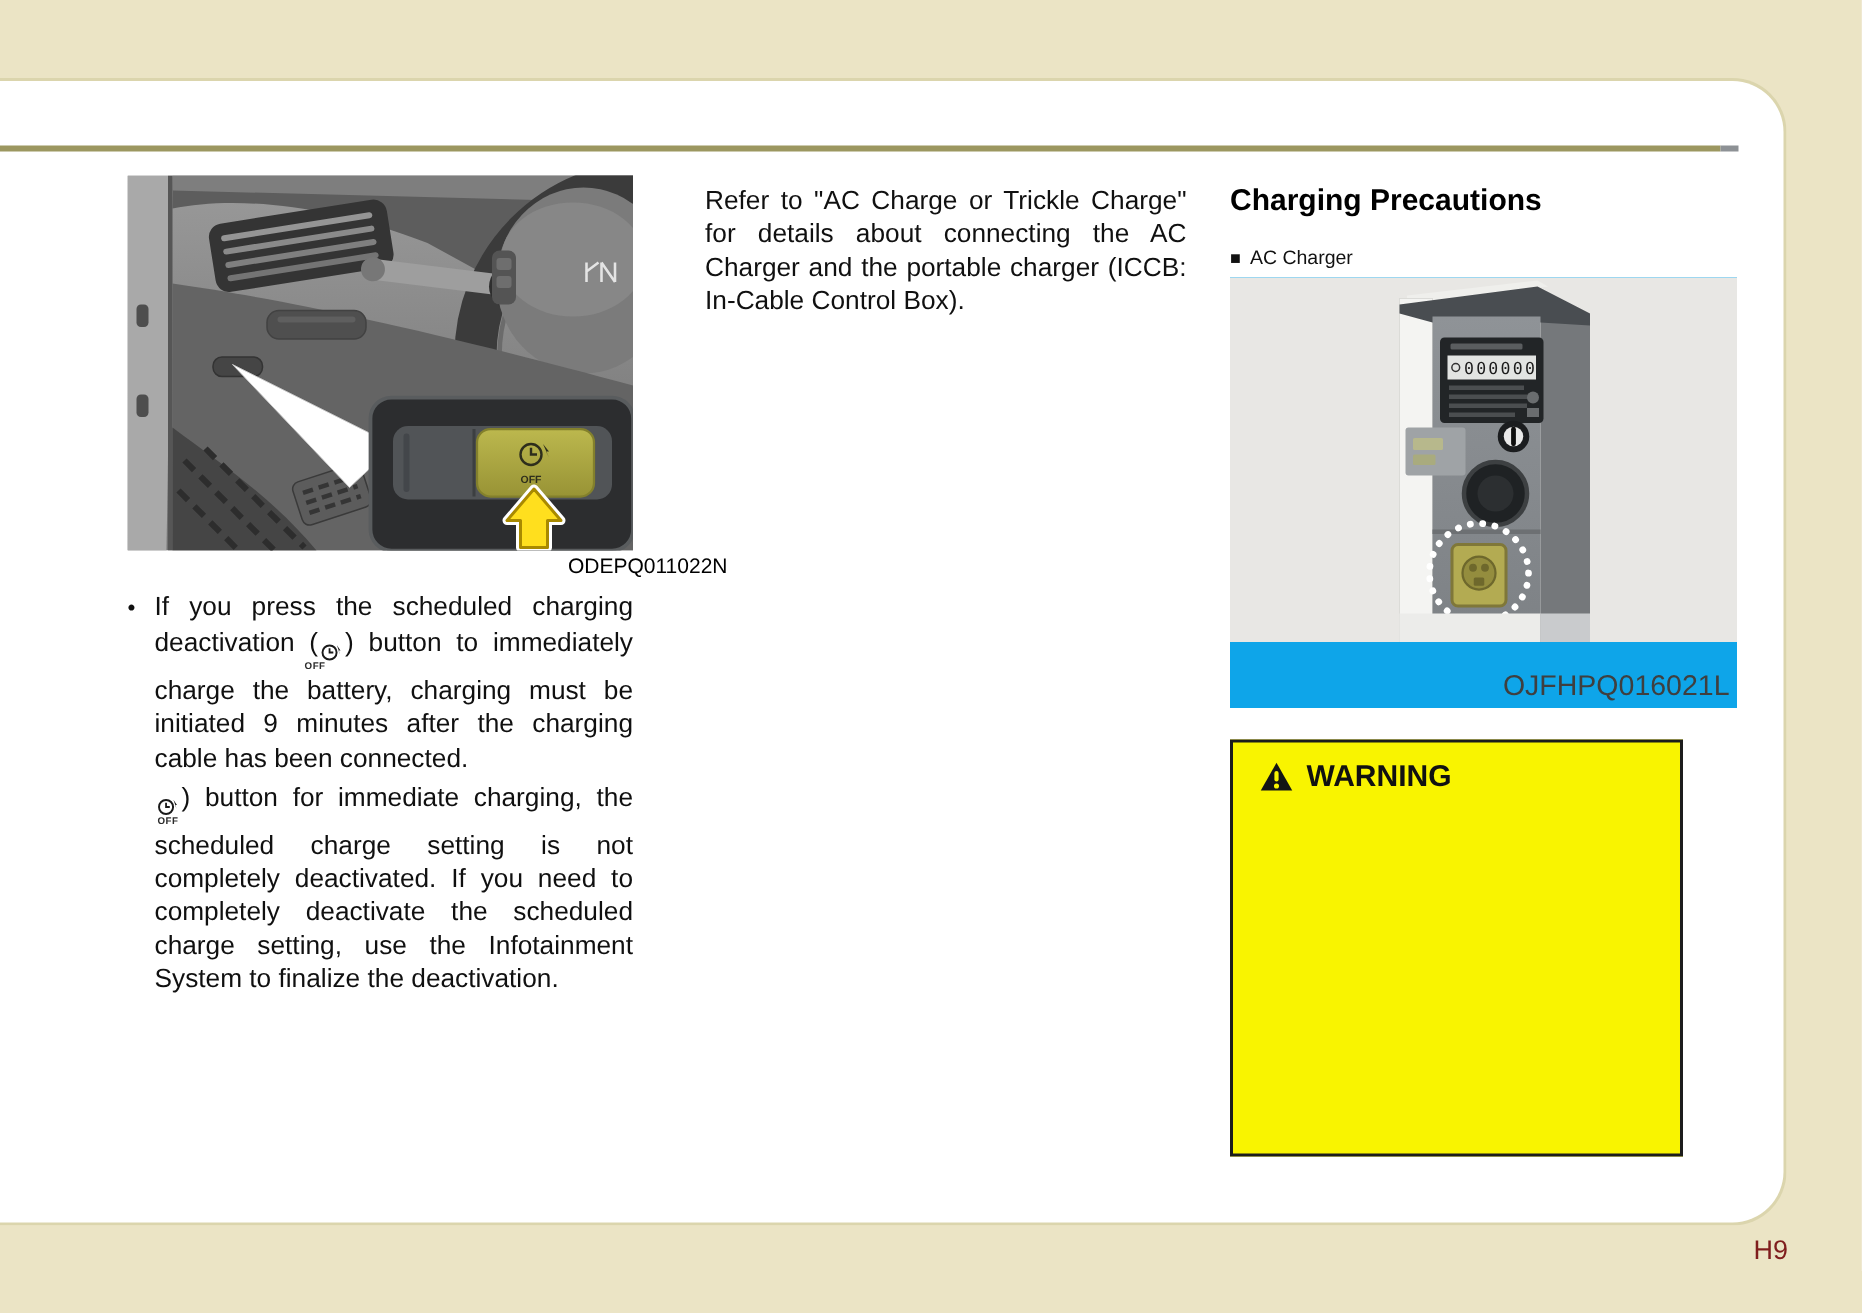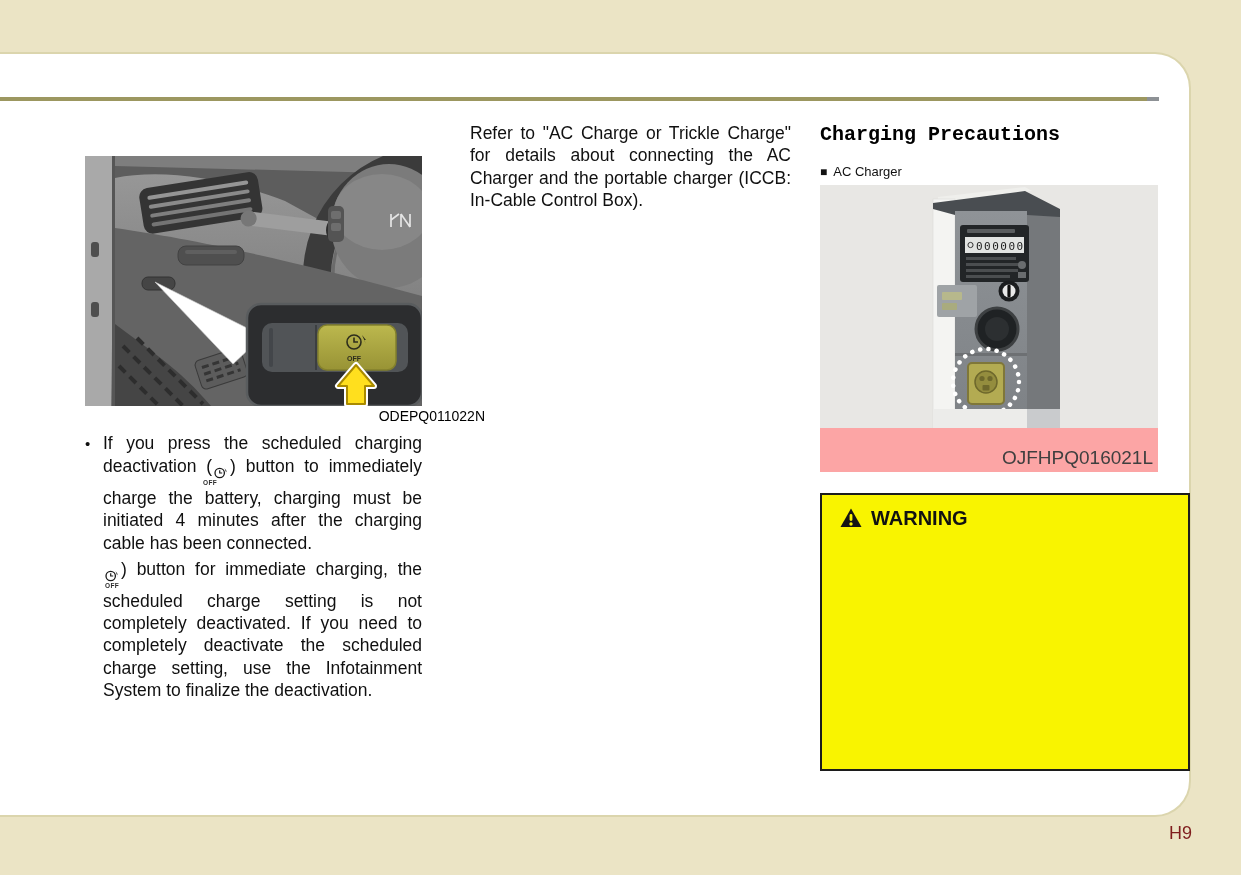--- a/index.html
+++ b/index.html
@@ -15,41 +15,41 @@
   .col1{left:85px;width:337px;}
   .col2{left:470px;width:321px;}
   .col3{left:820px;width:338px;}
 
   .body-text{font-size:17.5px;line-height:22.4px;text-align:justify;margin:0;color:#101010;}
   .hang{padding-left:18px;text-indent:-18px;}
   .bullet-char{display:inline-block;width:18px;text-indent:0;font-size:15px;}
   .indented{padding-left:18px;}
 
   
-  .dash-figure{margin:102px 0 0 0;width:401px;}
+  .dash-figure{margin:63px 0 0 0;width:401px;}
   .dash-photo{display:block;width:337px;height:250px;}
   .img-code{font-size:14px;text-align:right;line-height:20px;color:#000;padding-right:1px;}
 
   
   .sched-icon{display:inline-flex;flex-direction:column;align-items:center;vertical-align:-7px;
               line-height:1;margin:0 2px;}
   .sched-icon .off-label{font-size:6.5px;font-weight:bold;color:#2c2c2c;margin-top:1px;letter-spacing:.3px;}
 
   
   .col2 .body-text{margin-top:68px;}
 
   
-  .section-heading{font-size:20px;font-weight:bold;margin:69px 0 0 0;color:#000;letter-spacing:0;font-family:Liberation Mono, monospace;}
+  .section-heading{font-size:20px;font-weight:bold;margin:69px 0 0 0;color:#000;letter-spacing:0;}
   .sub-label{display:flex;align-items:center;gap:6px;margin-top:18px;font-size:13px;color:#111;}
   .sub-label .sq{font-size:12px;line-height:12px;}
-  .charger-figure{position:relative;margin-top:6px;width:338px;height:287px;background:#fca5a5;}
+  .charger-figure{position:relative;margin-top:6px;width:338px;height:287px;background:#0ea5e9;}
   .charger-figure svg{display:block;}
   .charger-code{position:absolute;right:5px;bottom:3px;font-size:19px;color:#3f3f3f;margin-top:24px;}
 
-  .warning{box-sizing:border-box;margin-top:21px;width:370px;height:278px;background:#F9F400;
+  .warning{box-sizing:border-box;margin-top:21px;width:302px;height:278px;background:#F9F400;
            border:2px solid #1c1c1c;padding:11px 15px 8px 16px;overflow:hidden;}
   .warn-head{display:flex;align-items:center;gap:9px;font-size:20px;font-weight:bold;color:#111;
              padding-left:2px;line-height:24px;}
   .warn-sub{font-size:17.5px;font-weight:bold;line-height:22px;margin-top:3px;
             padding-left:68px;text-indent:-15px;color:#111;}
   .warn-body{font-size:17.5px;font-weight:bold;line-height:21.9px;text-align:justify;margin:7px 0 0 0;color:#111;}
 
   .page-number{position:absolute;left:1169px;top:823px;font-size:18px;color:#7f1d1d;}
 </style>
 </head>
@@ -146,21 +146,21 @@
         <figcaption class="img-code">ODEPQ011022N</figcaption>
       </figure>
 
       <p class="body-text hang" style="margin-top:6px;"><span class="bullet-char">•</span><span>If you press the scheduled charging deactivation (</span><span class="sched-icon">
             <svg width="14" height="12" viewBox="0 0 14 12">
               <circle cx="5.7" cy="6" r="4.7" fill="none" stroke="#1a1a1a" stroke-width="1.3"></circle>
               <path d="M5.7 3.2 V6 L8.2 6" fill="none" stroke="#1a1a1a" stroke-width="1.2"></path>
               <polygon points="10.6,1.2 13,4.6 11.6,4.6 12.8,7.4" fill="#1a1a1a"></polygon>
             </svg>
             <span class="off-label">OFF</span>
-          </span><span>) button to immediately charge the battery, charging must be initiated 4 minutes after the charging cable has been connected.</span></p>
+          </span><span>) button to immediately charge the battery, charging must be initiated 9 minutes after the charging cable has been connected.</span></p>
 
       <p class="body-text indented" style="margin-top:4px;"><span class="sched-icon">
             <svg width="14" height="12" viewBox="0 0 14 12">
               <circle cx="5.7" cy="6" r="4.7" fill="none" stroke="#1a1a1a" stroke-width="1.3"></circle>
               <path d="M5.7 3.2 V6 L8.2 6" fill="none" stroke="#1a1a1a" stroke-width="1.2"></path>
               <polygon points="10.6,1.2 13,4.6 11.6,4.6 12.8,7.4" fill="#1a1a1a"></polygon>
             </svg>
             <span class="off-label">OFF</span>
           </span><span>) button for immediate charging, the scheduled charge setting is not completely deactivated. If you need to completely deactivate the scheduled charge setting, use the Infotainment System to finalize the deactivation.</span></p>
     </div>

